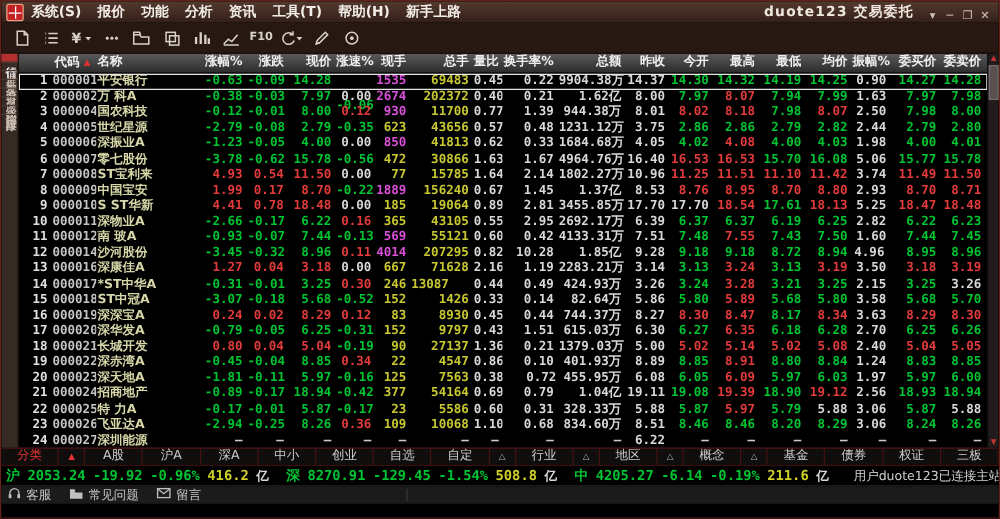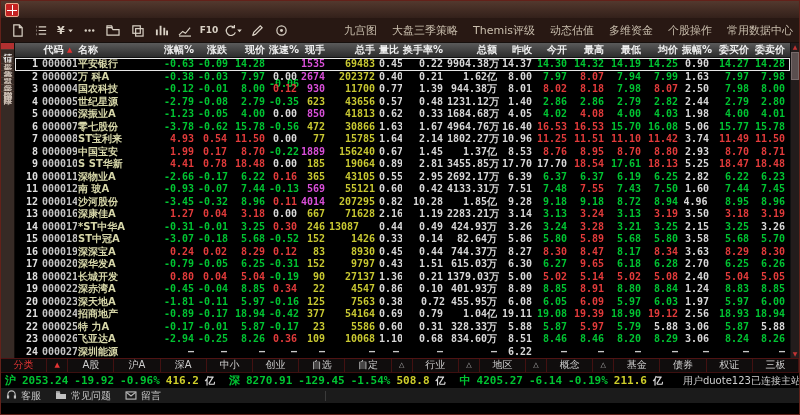--- a/index.html
+++ b/index.html
@@ -71,20 +71,34 @@
   .foot-item{display:flex;align-items:center;gap:4px;color:#c6c6c6;font-size:10px;cursor:default;}
   .foot-div{width:1px;height:10px;background:#3a3a3a;margin-left:150px;}
 </style>
 </head>
 <body>
 
 <div class="window">
 
   <div class="titlebar">
     <span class="logo"></span>
+    <nav class="menubar" id="menubar">
+        <span class="menu-item">系统(S)</span>
+        <span class="menu-item">报价</span>
+        <span class="menu-item">功能</span>
+        <span class="menu-item">分析</span>
+        <span class="menu-item">资讯</span>
+        <span class="menu-item">工具(T)</span>
+        <span class="menu-item">帮助(H)</span>
+        <span class="menu-item">新手上路</span>
+      </nav>
+    <div class="title-right">
+      <span class="win-title">duote123 交易委托</span>
+      <span id="win-controls"><span class="win-btn" style="display: inline-block;">▾</span><span class="win-btn" style="display: inline-block;">─</span><span class="win-btn" style="display: inline-block;">❐</span><span class="win-btn" style="display: inline-block;">✕</span></span>
+    </div>
   </div>
 
   <div class="toolbar">
     <div class="tool-icons" id="toolbar-icons">
         <span class="tool-btn">
           <svg width="13" height="13" viewBox="0 0 14 14">
             <path d="M3 1h6l3 3v9H3z" stroke="#d9d1c5" stroke-width="1.3" fill="none"></path>
             <path d="M9 1v3h3" stroke="#d9d1c5" stroke-width="1.3" fill="none"></path>
           </svg>
         </span>
@@ -145,29 +159,20 @@
             <path d="M2 12l1-3 7-7 2 2-7 7z" stroke="#d9d1c5" stroke-width="1.3" fill="none"></path>
             <path d="M2 12l3-1" stroke="#d9d1c5" stroke-width="1.3" fill="none"></path>
           </svg>
         </span>
         <span class="tool-btn">
           <svg width="13" height="13" viewBox="0 0 14 14">
             <circle cx="7" cy="7" r="5" stroke="#d9d1c5" stroke-width="1.3" fill="none"></circle>
             <circle cx="7" cy="7" r="1.6" fill="#d9d1c5"></circle>
           </svg>
         </span>
-      </div>
-    <div class="quick-links" id="quick-links">
-        <span class="quick-link">九宫图</span>
-        <span class="quick-link">大盘三季策略</span>
-        <span class="quick-link">Themis评级</span>
-        <span class="quick-link">动态估值</span>
-        <span class="quick-link">多维资金</span>
-        <span class="quick-link">个股操作</span>
-        <span class="quick-link">常用数据中心</span>
       </div>
   </div>
 
 
   <div class="main">
     <div class="sidebar" id="sidebar">
         <div class="side-item active">行情</div>
         <div class="side-item">扩展</div>
         <div class="side-item">买卖盘</div>
         <div class="side-item">财务</div>
@@ -271,21 +276,21 @@
             <div class="td nm" style="width: 80px; text-align: left; color: rgb(214, 214, 168);">世纪星源</div>
             <div class="td" style="width: 40px; text-align: right; color: rgb(0, 196, 50);">-2.79</div>
             <div class="td" style="width: 33px; text-align: right; color: rgb(0, 196, 50);">-0.08</div>
             <div class="td" style="width: 38px; text-align: right; color: rgb(0, 196, 50);">2.79</div>
             <div class="td" style="width: 32px; text-align: right; color: rgb(0, 196, 50);">-0.35</div>
             <div class="td" style="width: 28px; text-align: right; color: rgb(200, 200, 50);">623</div>
             <div class="td" style="width: 50px; text-align: right; color: rgb(200, 200, 50);">43656</div>
             <div class="td" style="width: 24px; text-align: right; color: rgb(216, 216, 216);">0.57</div>
             <div class="td" style="width: 44px; text-align: right; color: rgb(216, 216, 216);">0.48</div>
             <div class="td" style="width: 54px; text-align: right; color: rgb(216, 216, 216);">1231.12万</div>
-            <div class="td" style="width: 35px; text-align: right; color: rgb(216, 216, 216);">1.40</div>
+            <div class="td" style="width: 35px; text-align: right; color: rgb(216, 216, 216);">3.75</div>
             <div class="td" style="width: 35px; text-align: right; color: rgb(0, 196, 50);">2.86</div>
             <div class="td" style="width: 37px; text-align: right; color: rgb(0, 196, 50);">2.86</div>
             <div class="td" style="width: 37px; text-align: right; color: rgb(0, 196, 50);">2.79</div>
             <div class="td" style="width: 37px; text-align: right; color: rgb(0, 196, 50);">2.82</div>
             <div class="td" style="width: 31px; text-align: right; color: rgb(216, 216, 216);">2.44</div>
             <div class="td" style="width: 40px; text-align: right; color: rgb(0, 196, 50);">2.79</div>
             <div class="td" style="width: 36px; text-align: right; color: rgb(0, 196, 50);">2.80</div>
           </div>
           <div class="tr">
             <div class="td" style="width: 26px; text-align: right; color: rgb(224, 224, 224);">5</div>
@@ -559,21 +564,21 @@
             <div class="td" style="width: 33px; text-align: right; color: rgb(0, 196, 50);">-0.05</div>
             <div class="td" style="width: 38px; text-align: right; color: rgb(0, 196, 50);">6.25</div>
             <div class="td" style="width: 32px; text-align: right; color: rgb(0, 196, 50);">-0.31</div>
             <div class="td" style="width: 28px; text-align: right; color: rgb(200, 200, 50);">152</div>
             <div class="td" style="width: 50px; text-align: right; color: rgb(200, 200, 50);">9797</div>
             <div class="td" style="width: 24px; text-align: right; color: rgb(216, 216, 216);">0.43</div>
             <div class="td" style="width: 44px; text-align: right; color: rgb(216, 216, 216);">1.51</div>
             <div class="td" style="width: 54px; text-align: right; color: rgb(216, 216, 216);">615.03万</div>
             <div class="td" style="width: 35px; text-align: right; color: rgb(216, 216, 216);">6.30</div>
             <div class="td" style="width: 35px; text-align: right; color: rgb(0, 196, 50);">6.27</div>
-            <div class="td" style="width: 37px; text-align: right; color: rgb(226, 59, 59);">9.65</div>
+            <div class="td" style="width: 37px; text-align: right; color: rgb(226, 59, 59);">6.35</div>
             <div class="td" style="width: 37px; text-align: right; color: rgb(0, 196, 50);">6.18</div>
             <div class="td" style="width: 37px; text-align: right; color: rgb(0, 196, 50);">6.28</div>
             <div class="td" style="width: 31px; text-align: right; color: rgb(216, 216, 216);">2.70</div>
             <div class="td" style="width: 40px; text-align: right; color: rgb(0, 196, 50);">6.25</div>
             <div class="td" style="width: 36px; text-align: right; color: rgb(0, 196, 50);">6.26</div>
           </div>
           <div class="tr">
             <div class="td" style="width: 26px; text-align: right; color: rgb(224, 224, 224);">18</div>
             <div class="td" style="width: 36px; text-align: center; color: rgb(196, 196, 196);">000021</div>
             <div class="td nm" style="width: 80px; text-align: left; color: rgb(214, 214, 168);">长城开发</div>

